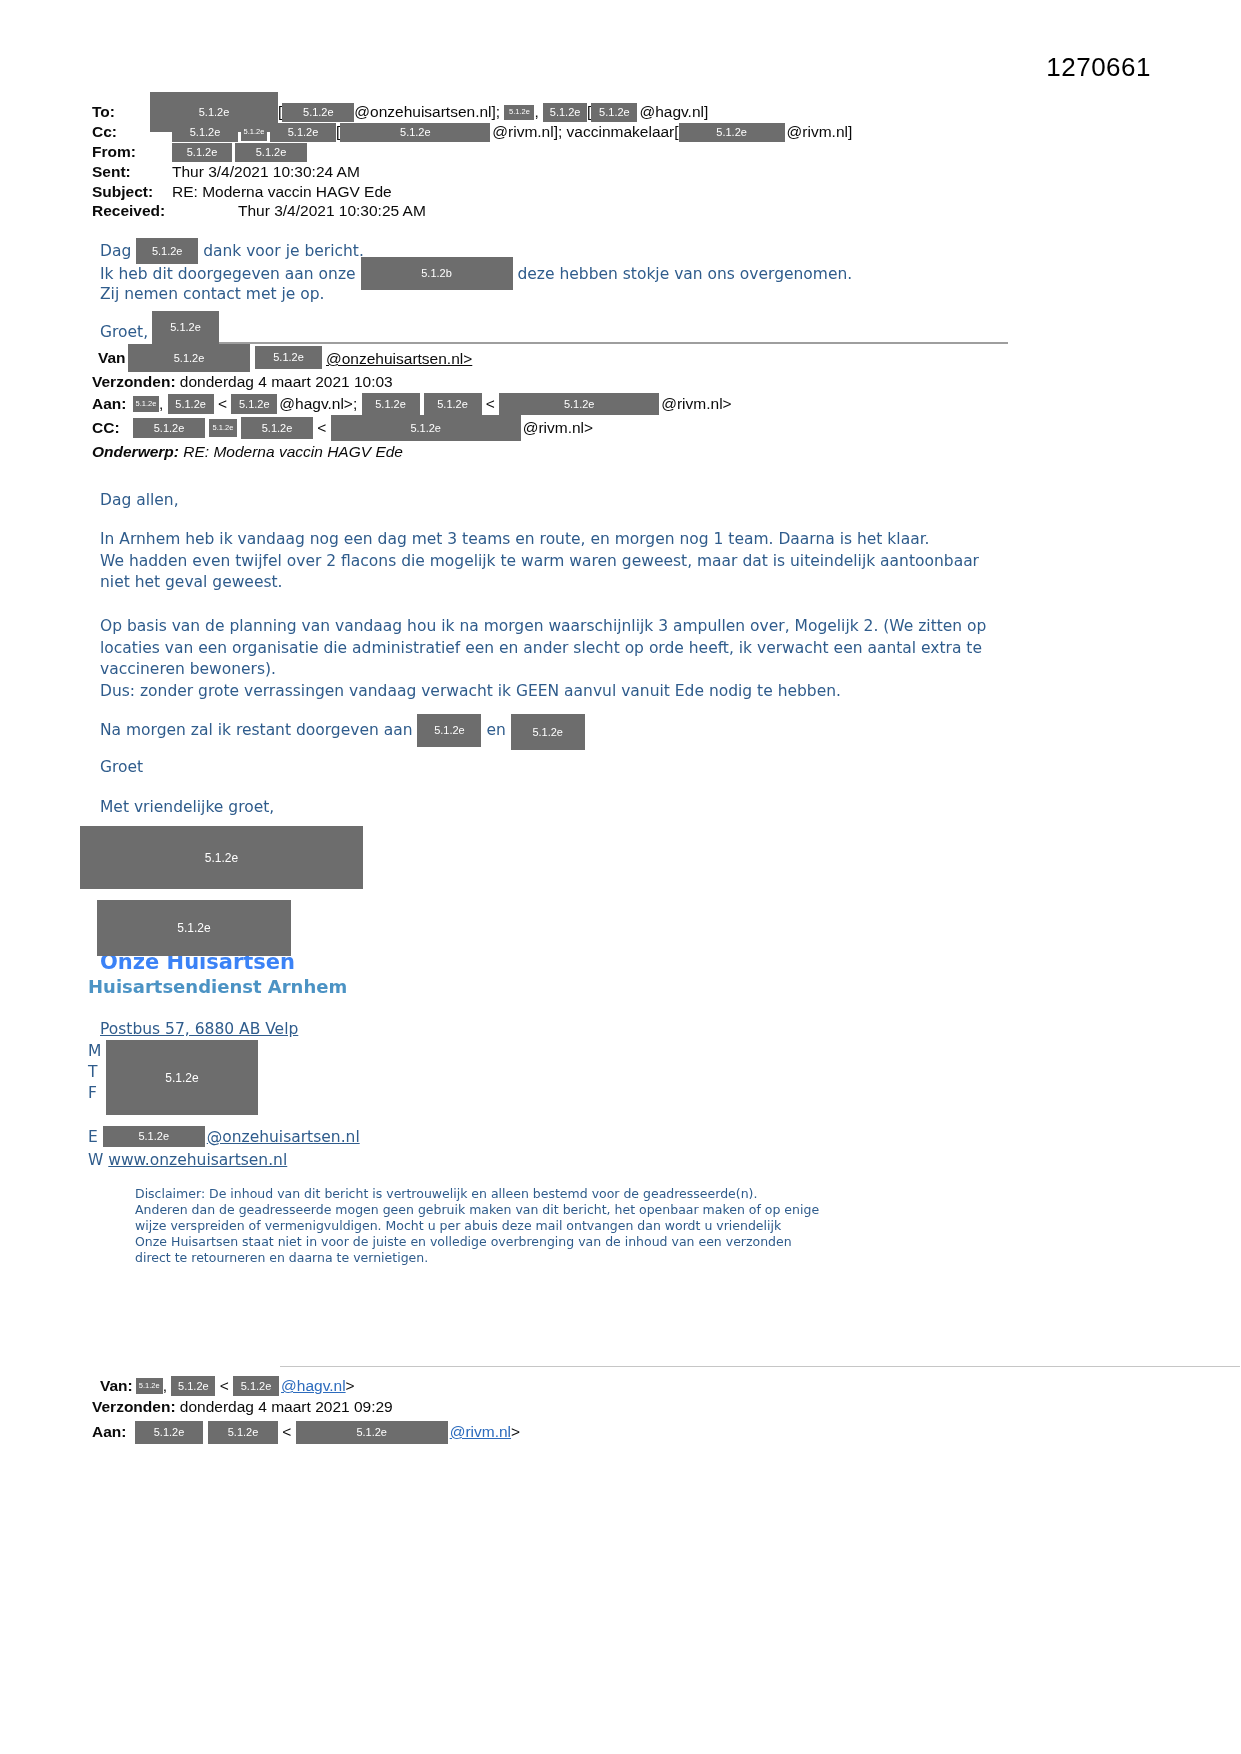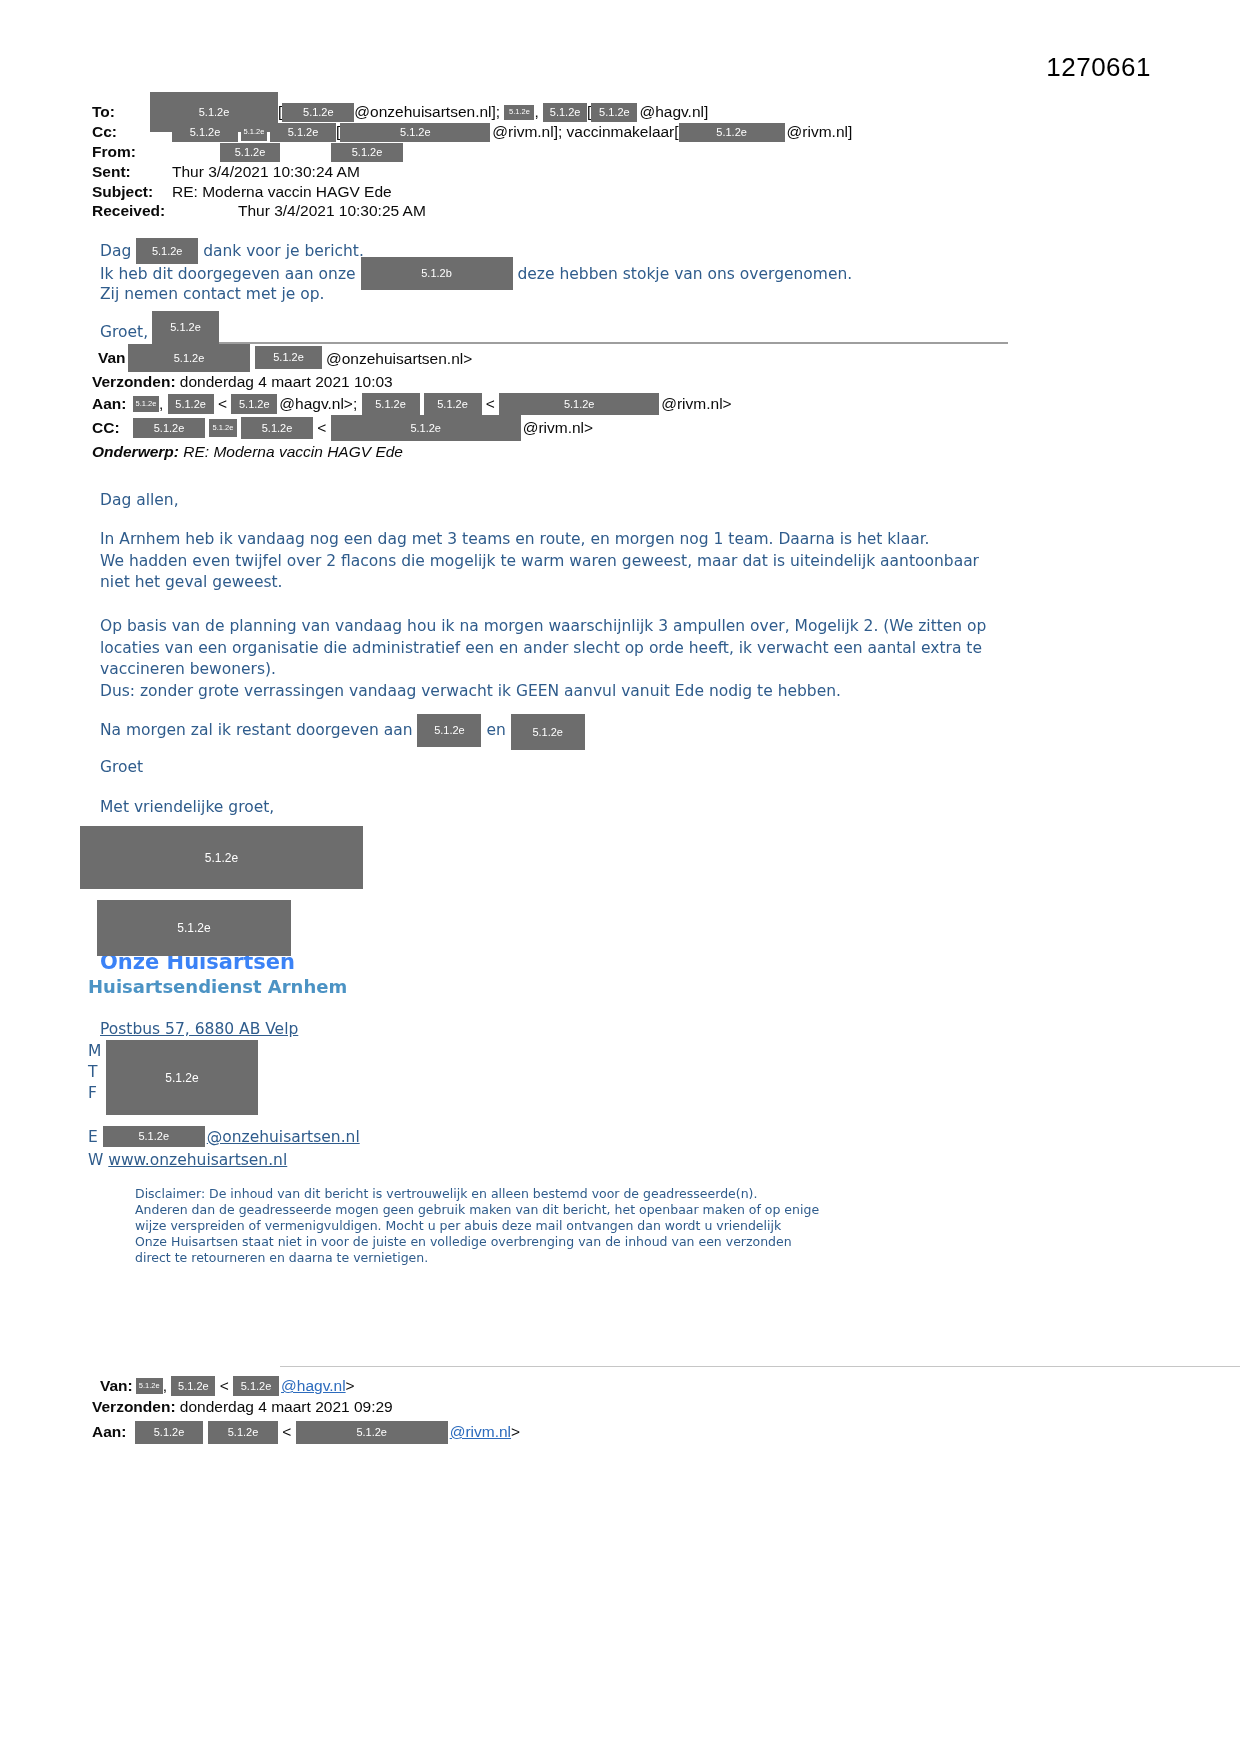--- a/index.html
+++ b/index.html
@@ -54,21 +54,21 @@
       <span class="rdx" style="width:66px; height:19px; margin-right:3px;">5.1.2e</span>
       <span class="rdx tiny" style="width:26px; height:17px; margin-right:3px;">5.1.2e</span>
       <span class="rdx" style="width:66px; height:19px;">5.1.2e</span>
       <span>[</span>
       <span class="rdx" style="width:150px; height:19px; margin-right:2px;">5.1.2e</span>
       <span>@rivm.nl]; vaccinmakelaar[</span>
       <span class="rdx" style="width:106px; height:19px; margin-right:2px;">5.1.2e</span>
       <span>@rivm.nl]</span>
     </div>
 
-    <div class="abs flexrow hdr" style="left:92px; top:143px; height:18px;gap:48px;">
+    <div class="abs flexrow hdr" style="left:92px; top:143px; height:18px;">
       <span class="lbl" style="width:80px;">From:</span>
       <span class="rdx" style="width:60px; height:19px; margin-right:3px;">5.1.2e</span>
       <span class="rdx" style="width:72px; height:19px;">5.1.2e</span>
     </div>
 
     <div class="abs flexrow hdr" style="left:92px; top:163px; height:18px;">
       <span class="lbl" style="width:80px;">Sent:</span>
       <span>Thur 3/4/2021 10:30:24 AM</span>
     </div>
 
@@ -98,21 +98,21 @@
     <div class="abs btxt" style="left:100px; top:323px;">Groet,</div>
   </div>
 
   <span class="rdx abs" style="left:152px; top:311px; width:67px; height:33px;">5.1.2e</span>
   <div class="abs divider" style="left:219px; top:342px; width:789px;"></div>
   <span class="rdx abs" style="left:128px; top:344px; width:122px; height:28px; z-index:2;">5.1.2e</span>
   <span class="rdx abs" style="left:255px; top:346px; width:67px; height:23px;">5.1.2e</span>
 
   <div>
     <div class="abs qtxt lbl" style="left:98px; top:349px;">Van</div>
-    <div class="abs qtxt" style="left:326px; top:350px;">@onzehuisartsen.nl&gt;</div>
+    <div class="abs qtxt" style="left:326px; top:350px;text-decoration:underline;">@onzehuisartsen.nl&gt;</div>
 
     <div class="abs flexrow qtxt" style="left:92px; top:373px; height:18px;">
       <span class="lbl">Verzonden:</span>
       <span> donderdag 4 maart 2021 10:03</span>
     </div>
 
     <div class="abs flexrow qtxt" style="left:92px; top:393px; height:22px;">
       <span class="lbl" style="width:41px;">Aan:</span>
       <span class="rdx tiny" style="width:26px; height:16px;">5.1.2e</span>
       <span>, </span>

